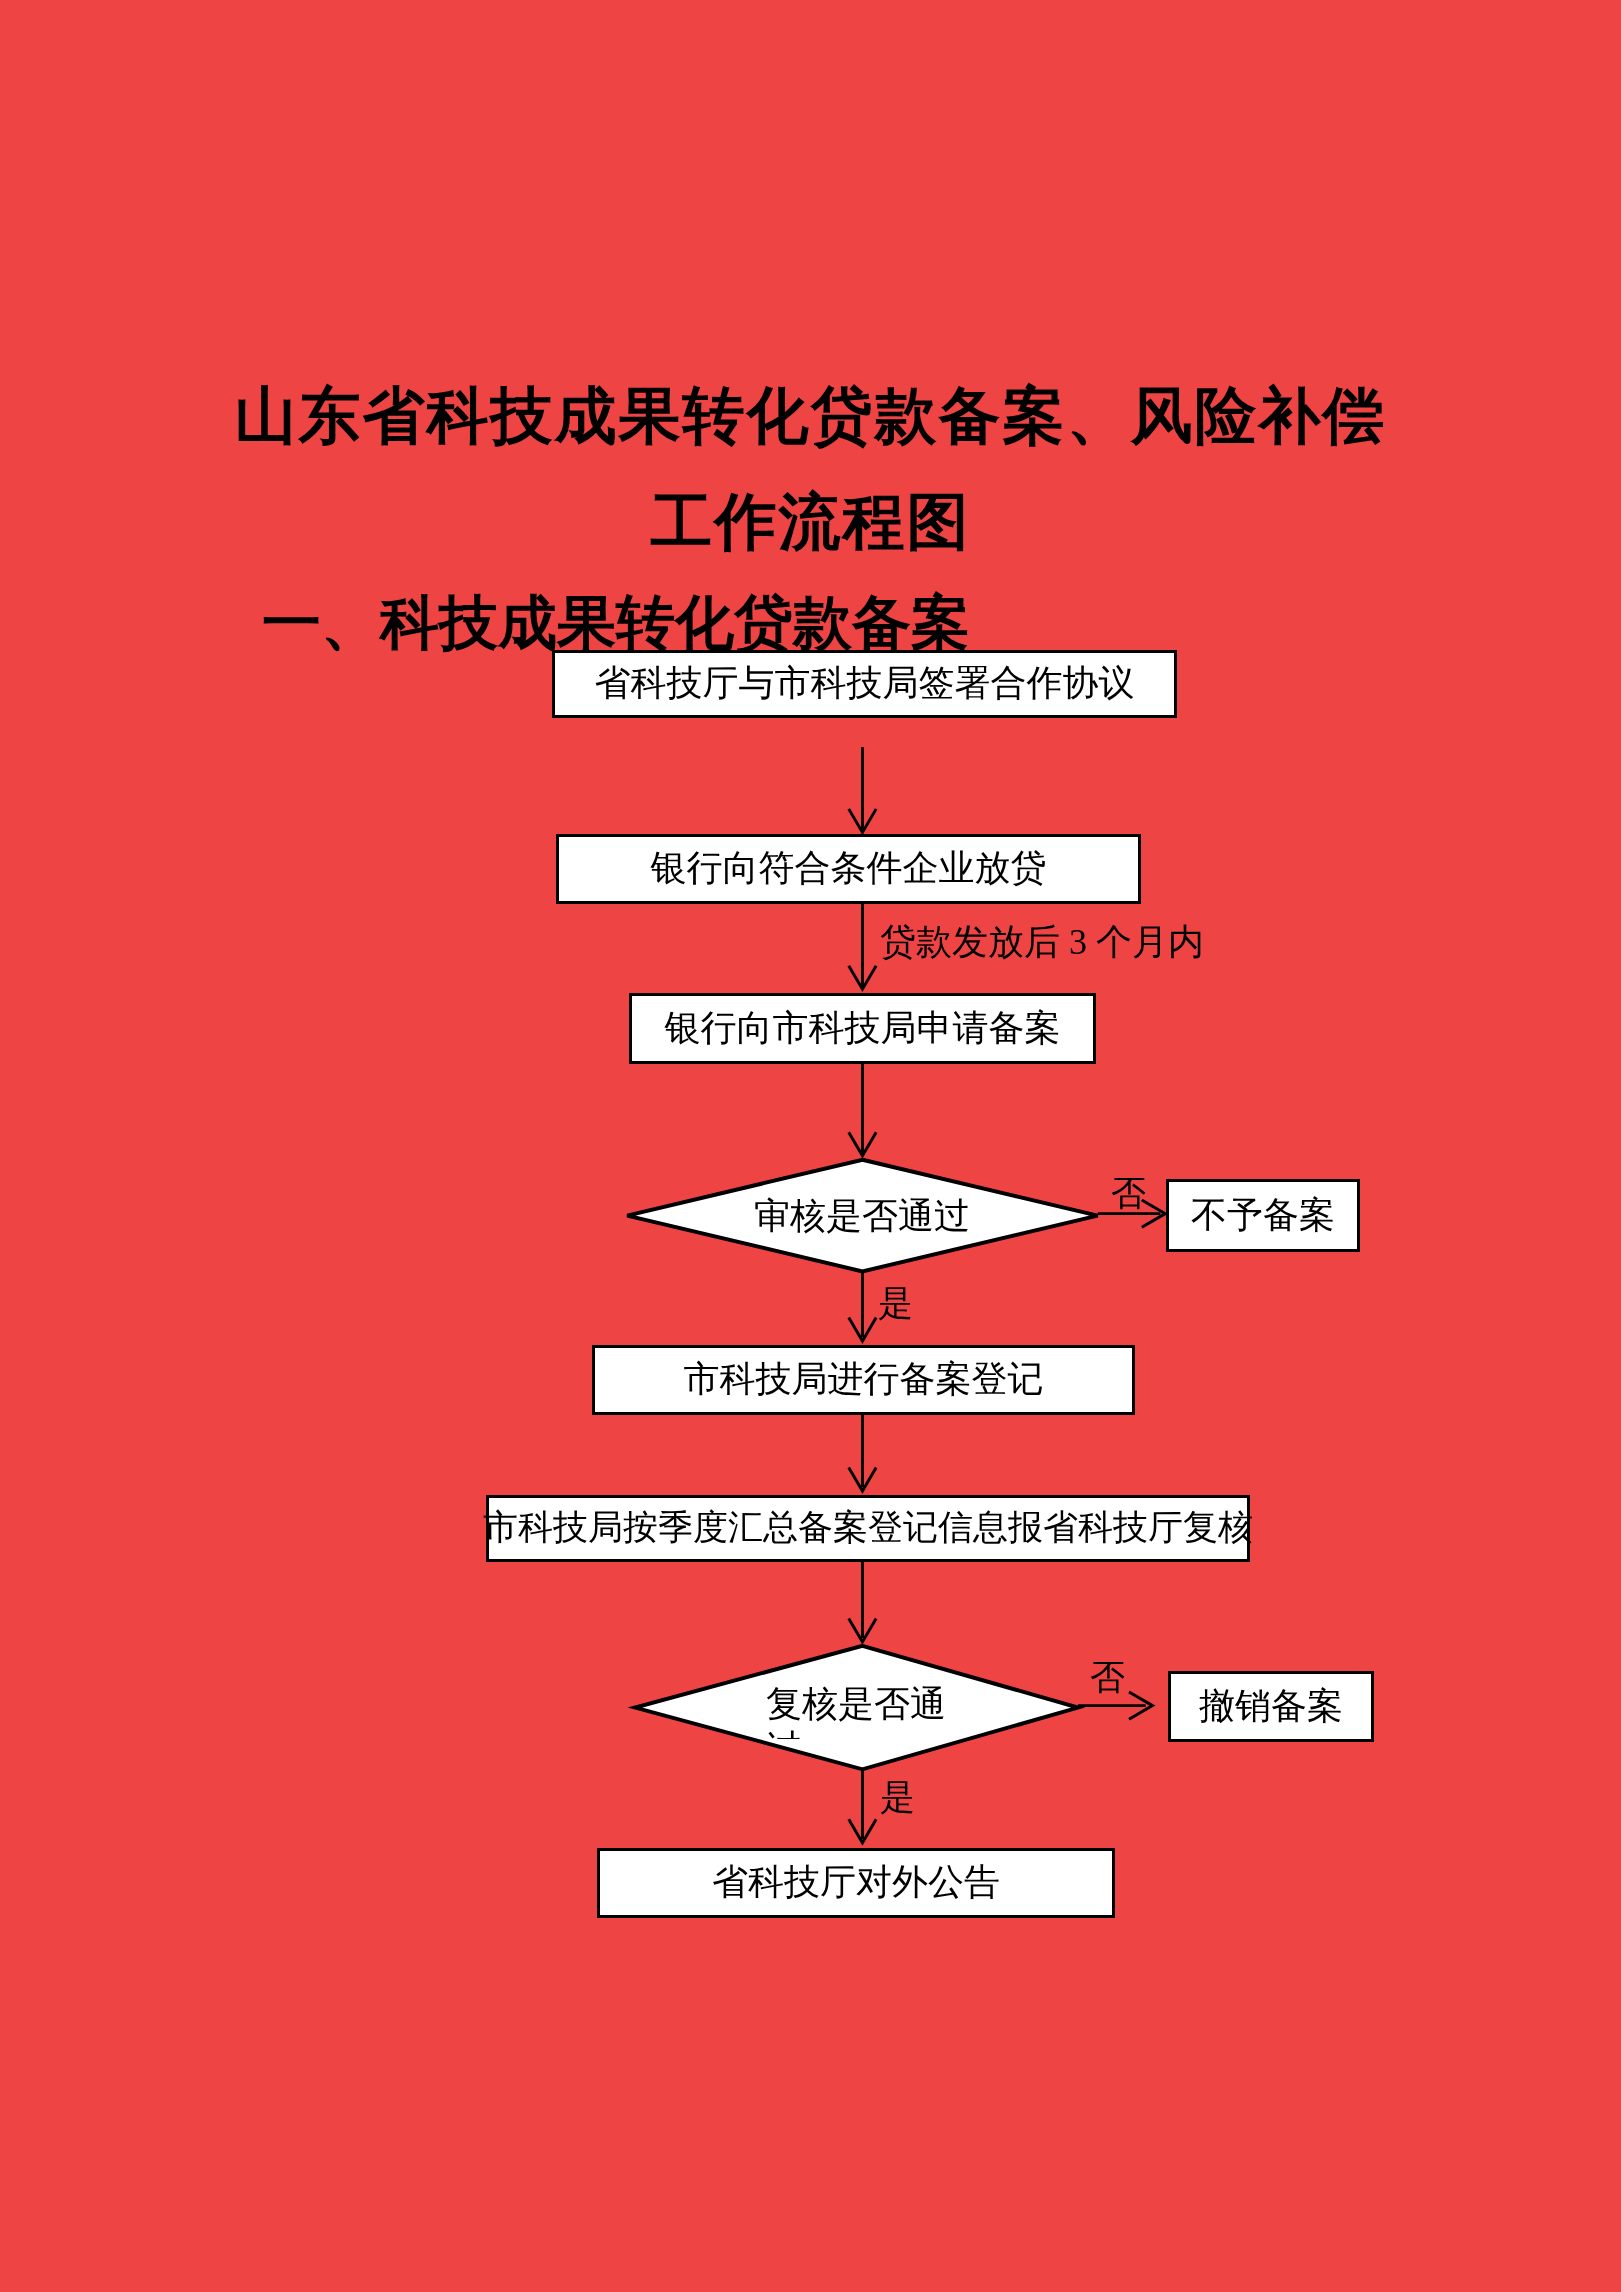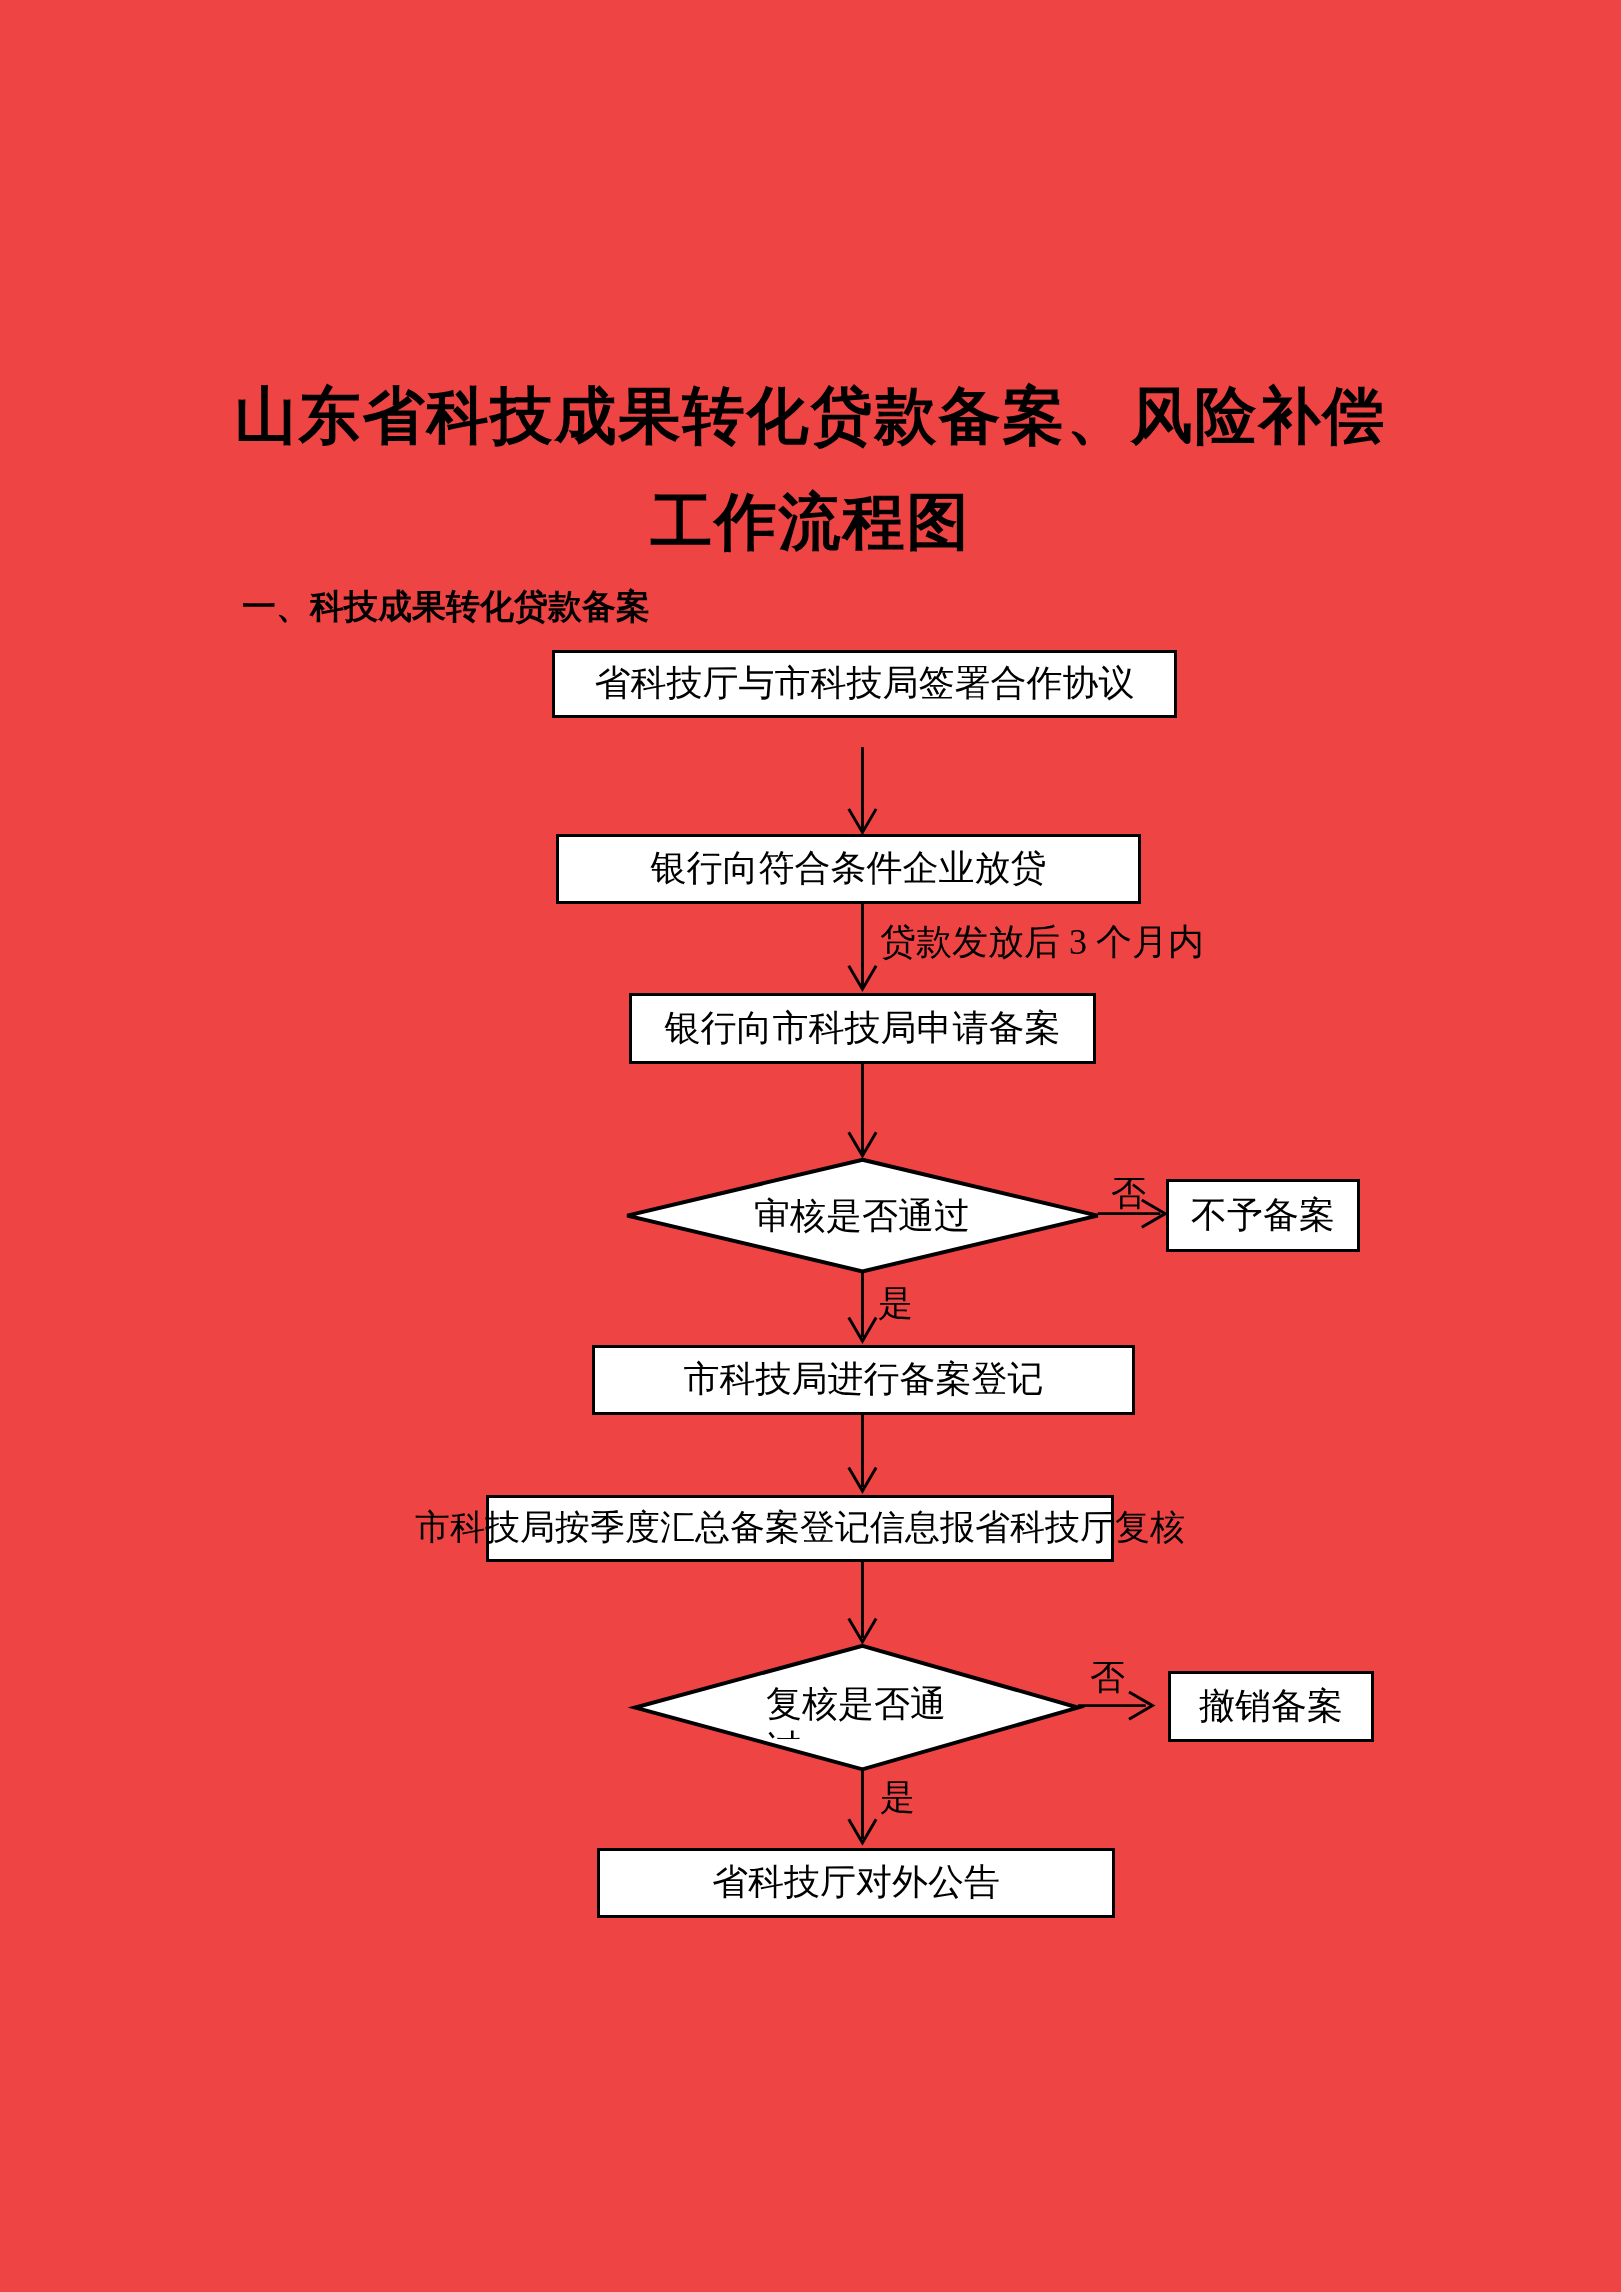--- a/index.html
+++ b/index.html
@@ -18,22 +18,23 @@
     text-align: center;
     font-family: "Liberation Serif", "DejaVu Serif", serif;
     font-weight: bold;
     font-size: 62px;
     letter-spacing: 2px;
     white-space: nowrap;
   }
   .section-heading {
     font-family: Liberation Mono, monospace;
     font-weight: bold;
-    font-size: 34px;
+    font-size: 59px;
     white-space: nowrap;
+    margin-left: 20px;
   }
   .flow-svg { left: 0; top: 0; }
   .node {
     box-sizing: border-box;
     border: 3.9px solid #000000;
     background: #ffffff;
     display: flex;
     align-items: center;
     justify-content: center;
     text-align: center;
@@ -116,21 +117,21 @@
   <div class="abs diamond-text" style="left: 754px; top: 1194px; width: 220px; height: 44px;">审核是否通过</div>
 
   <div class="abs yn-label" style="left: 1111px; top: 1176px;">否</div>
 
   <div class="abs node" style="left: 1166px; top: 1179px; width: 194px; height: 73px; text-align: center;">不予备案</div>
 
   <div class="abs yn-label" style="left: 878px; top: 1286px;">是</div>
 
   <div class="abs node" style="left: 592px; top: 1345px; width: 543px; height: 70px;">市科技局进行备案登记</div>
 
-  <div class="abs node" style="left: 486px; top: 1495px; width: 628px; height: 67px; font-size: 35px;">市科技局按季度汇总备案登记信息报省科技厅复核</div>
+  <div class="abs node" style="left: 486px; top: 1495px; width: 764px; height: 67px; font-size: 35px;">市科技局按季度汇总备案登记信息报省科技厅复核</div>
 
   <div class="abs diamond-text" style="left: 766px; top: 1682px; width: 184px; height: 57px;">复核是否通过</div>
 
   <div class="abs yn-label" style="left: 1090px; top: 1660px;">否</div>
 
   <div class="abs node" style="left: 1157px; top: 1671px; width: 206px; height: 71px; margin-left: 11px;">撤销备案</div>
 
   <div class="abs yn-label" style="left: 880px; top: 1780px;">是</div>
 
   <div class="abs node" style="left: 597px; top: 1848px; width: 518px; height: 70px;">省科技厅对外公告</div>

